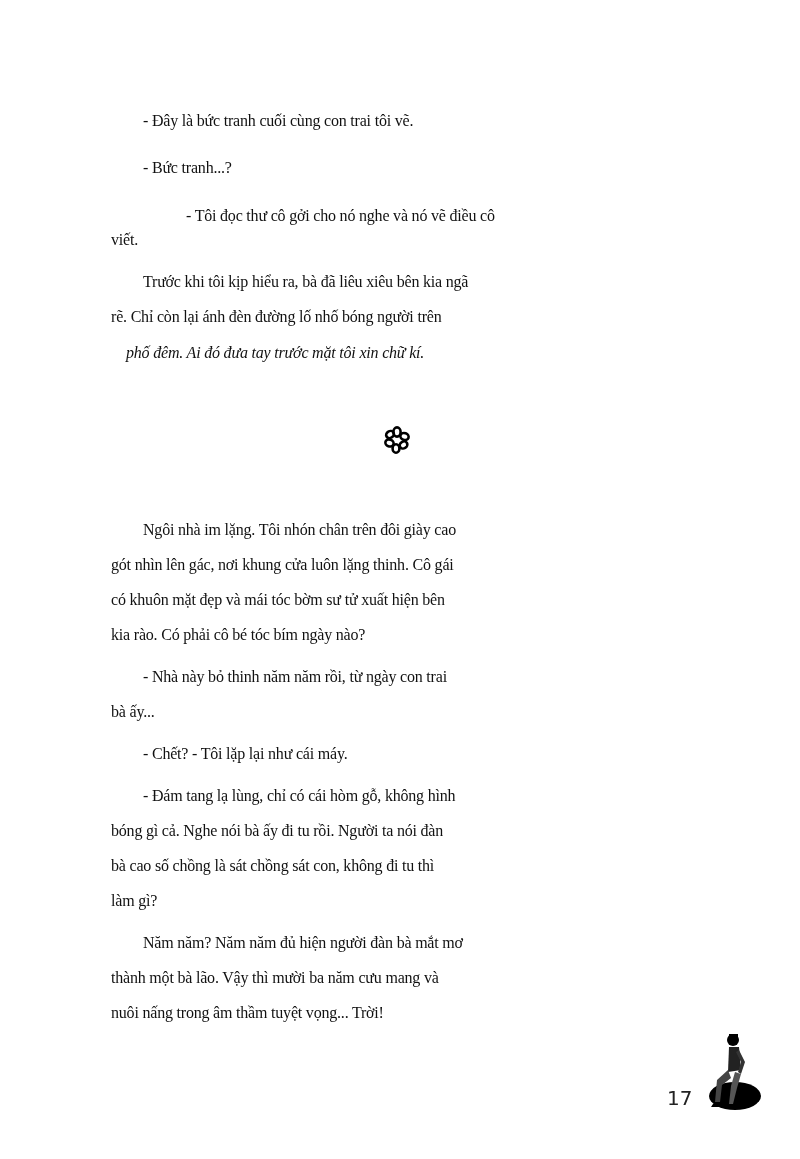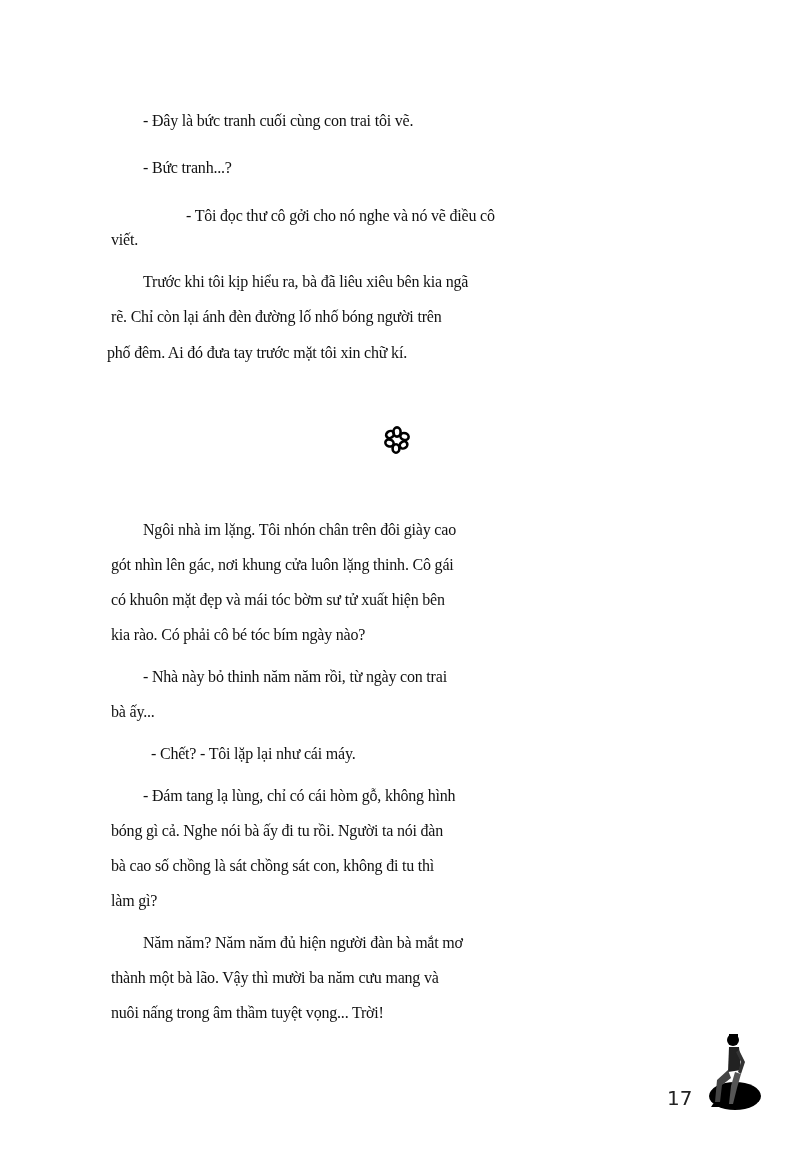--- a/index.html
+++ b/index.html
@@ -56,42 +56,42 @@
 <body>
 
 <div class="page">
   <div id="section1">
       <div class="line" style="left: 143px; top: 113px;">- Đây là bức tranh cuối cùng con trai tôi vẽ.</div>
       <div class="line" style="left: 143px; top: 160px;">- Bức tranh...?</div>
       <div class="line" style="left: 143px; top: 208px; margin-left: 43px;">- Tôi đọc thư cô gởi cho nó nghe và nó vẽ điều cô</div>
       <div class="line" style="left: 111px; top: 232px;">viết.</div>
       <div class="line" style="left: 143px; top: 274px;">Trước khi tôi kịp hiểu ra, bà đã liêu xiêu bên kia ngã</div>
       <div class="line" style="left: 111px; top: 309px;">rẽ. Chỉ còn lại ánh đèn đường lố nhố bóng người trên</div>
-      <div class="line" style="left: 107px; top: 345px;">phố đêm. Ai đó đưa tay trước mặt tôi xin chữ kí.</div>
+      <div class="line" style="left: 126px; top: 345px; font-style: italic;">phố đêm. Ai đó đưa tay trước mặt tôi xin chữ kí.</div>
     </div>
 
   <svg class="ornament" viewBox="0 0 30 30">
     <g fill="none" stroke="#000" stroke-width="2.6">
       <ellipse cx="15" cy="7" rx="3.6" ry="4.6"></ellipse>
       <ellipse cx="22.5" cy="11.5" rx="4.2" ry="3.4" transform="rotate(20 22.5 11.5)"></ellipse>
       <ellipse cx="21.5" cy="20" rx="4" ry="3.4" transform="rotate(-30 21.5 20)"></ellipse>
       <ellipse cx="14" cy="23.5" rx="3.4" ry="4.2"></ellipse>
       <ellipse cx="7.5" cy="18" rx="4.2" ry="3.4" transform="rotate(20 7.5 18)"></ellipse>
       <ellipse cx="8" cy="9.5" rx="4" ry="3.4" transform="rotate(-30 8 9.5)"></ellipse>
     </g>
   </svg>
 
   <div id="section2">
       <div class="line" style="left: 143px; top: 522px;">Ngôi nhà im lặng. Tôi nhón chân trên đôi giày cao</div>
       <div class="line" style="left: 111px; top: 557px;">gót nhìn lên gác, nơi khung cửa luôn lặng thinh. Cô gái</div>
       <div class="line" style="left: 111px; top: 592px;">có khuôn mặt đẹp và mái tóc bờm sư tử xuất hiện bên</div>
       <div class="line" style="left: 111px; top: 627px;">kia rào. Có phải cô bé tóc bím ngày nào?</div>
       <div class="line" style="left: 143px; top: 669px;">- Nhà này bỏ thinh năm năm rồi, từ ngày con trai</div>
       <div class="line" style="left: 111px; top: 704px;">bà ấy...</div>
-      <div class="line" style="left: 143px; top: 746px; margin-left: 8px;">- Chết? - Tôi lặp lại như cái máy.</div>
+      <div class="line" style="left: 143px; top: 746px;">- Chết? - Tôi lặp lại như cái máy.</div>
       <div class="line" style="left: 143px; top: 788px;">- Đám tang lạ lùng, chỉ có cái hòm gỗ, không hình</div>
       <div class="line" style="left: 111px; top: 823px;">bóng gì cả. Nghe nói bà ấy đi tu rồi. Người ta nói đàn</div>
       <div class="line" style="left: 111px; top: 858px;">bà cao số chồng là sát chồng sát con, không đi tu thì</div>
       <div class="line" style="left: 111px; top: 893px;">làm gì?</div>
       <div class="line" style="left: 143px; top: 935px;">Năm năm? Năm năm đủ hiện người đàn bà mắt mơ</div>
       <div class="line" style="left: 111px; top: 970px;">thành một bà lão. Vậy thì mười ba năm cưu mang và</div>
       <div class="line" style="left: 111px; top: 1005px;">nuôi nấng trong âm thầm tuyệt vọng... Trời!</div>
     </div>
 
   <div class="page-number">17</div>

